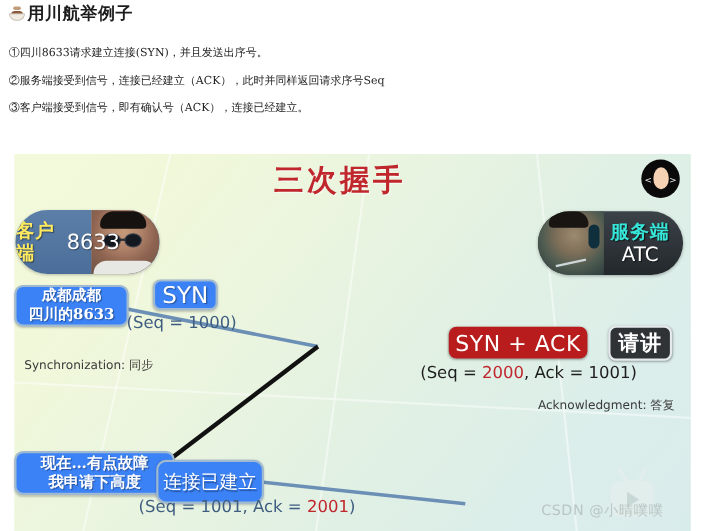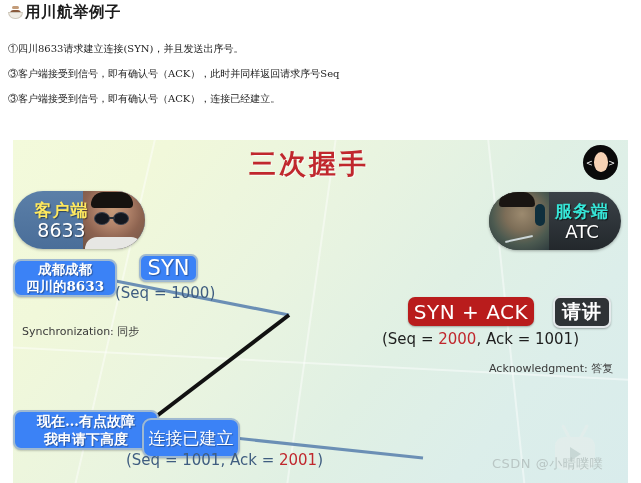--- a/index.html
+++ b/index.html
@@ -142,24 +142,23 @@
   }
   .pill-client {
     left: 14px; top: 191px;
     width: 131px; height: 58px;
     background: linear-gradient(180deg, #5b7fa8 0%, #4a6e99 100%);
     box-shadow: 0 1px 3px rgba(0,0,0,.25);
   }
   .pill-client .labels {
     position: absolute; left: 0; top: 0;
     width: 95px; height: 58px;
-    display: flex; flex-direction: column;
+    display: flex; flex-direction: row;
     align-items: center; justify-content: center;
     z-index: 3;
-    text-align: center;
   }
   .pill-client .role {
     font-family: "DejaVu Serif", serif;
     font-weight: bold;
     font-size: 17px;
     letter-spacing: 1px;
     color: #ffe95e;
     text-shadow: 1px 1px 1px rgba(0,0,0,.45);
     line-height: 20px;
   }
@@ -422,21 +421,21 @@
 <div id="page">
 
   <div class="article-title">
     <span class="title-emoji">
       <span class="steam"></span><span class="brew"></span><span class="cup"></span>
     </span><span>用川航举例子</span>
   </div>
 
   <div class="lines">
     <p>①四川8633请求建立连接(SYN)，并且发送出序号。</p>
-    <p>③客户端接受到信号，即有确认号（ACK），此时并同样返回请求序号Seq</p>
+    <p>②服务端接受到信号，连接已经建立（ACK），此时并同样返回请求序号Seq</p>
     <p>③客户端接受到信号，即有确认号（ACK），连接已经建立。</p>
   </div>
 
   <div class="slide">
     <span class="crease c1"></span>
     <span class="crease c2"></span>
     <span class="crease c3"></span>
     <span class="crease c4"></span>
   </div>
 

